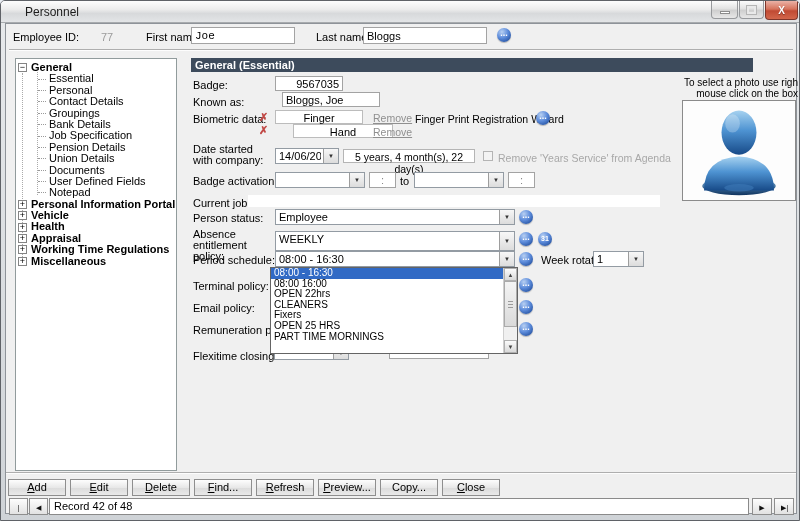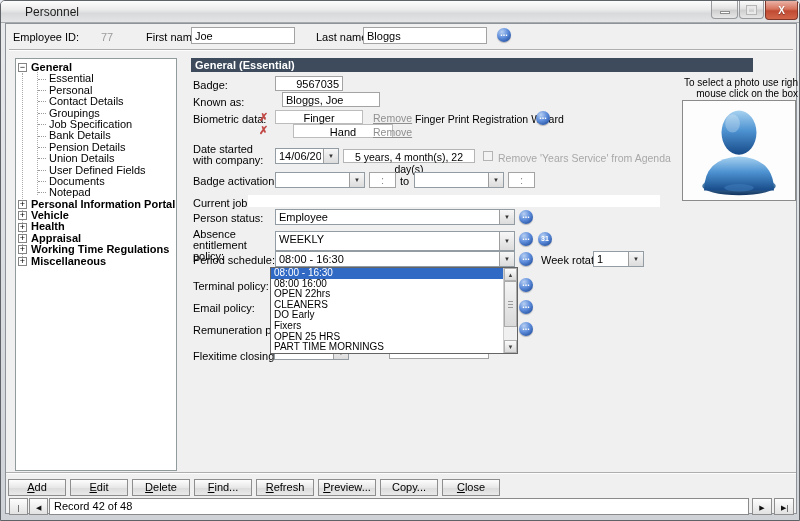--- a/index.html
+++ b/index.html
@@ -109,21 +109,21 @@
   </div>
   <div class="abs winbtn close" style="left:764px;width:33px;height:19px;">
     <span>X</span>
   </div>
 
   <div class="abs client"></div>
 
   <div class="abs lbl" style="left:12px;top:30px;">Employee ID:</div>
   <div class="abs lbl dim" style="left:100px;top:30px;">77</div>
   <div class="abs lbl" style="left:145px;top:30px;">First name:</div>
-  <input class="abs tinput" style="left: 190px; top: 26px; width: 104px; height: 17px;" value="Joe">
+  <input class="abs tinput" style="left: 190px; top: 26px; width: 104px; height: 17px; font-family: Liberation Mono, monospace;" value="Joe">
   <div class="abs lbl" style="left:315px;top:30px;">Last name:</div>
   <input class="abs tinput" style="left: 362px; top: 26px; width: 124px; height: 17px;" value="Bloggs">
   <div class="abs bluebtn" style="left:496px;top:27px;">
     <span class="glyph">...</span>
   </div>
   <div class="abs etched" style="left:8px;top:48px;width:784px;height:2px;"></div>
 
   <div class="abs treepanel">
     <div class="guide" style="left:6px;top:14px;height:188px;"></div>
     <div class="guide" style="left:21px;top:13px;height:123px;"></div>
@@ -142,41 +142,41 @@
     <div class="titem child">
         <span class="dash"></span>
         <span>Contact Details</span>
       </div>
     <div class="titem child">
         <span class="dash"></span>
         <span>Groupings</span>
       </div>
     <div class="titem child">
         <span class="dash"></span>
+        <span>Bank Details</span>
+      </div>
+    <div class="titem child">
+        <span class="dash"></span>
         <span>Job Specification</span>
       </div>
     <div class="titem child">
         <span class="dash"></span>
-        <span>Bank Details</span>
-      </div>
-    <div class="titem child">
-        <span class="dash"></span>
         <span>Pension Details</span>
       </div>
     <div class="titem child">
         <span class="dash"></span>
         <span>Union Details</span>
       </div>
     <div class="titem child">
         <span class="dash"></span>
+        <span>Documents</span>
+      </div>
+    <div class="titem child">
+        <span class="dash"></span>
         <span>User Defined Fields</span>
-      </div>
-    <div class="titem child">
-        <span class="dash"></span>
-        <span>Documents</span>
       </div>
     <div class="titem child">
         <span class="dash"></span>
         <span>Notepad</span>
       </div>
     <div class="titem top">
         <span class="pmbox">+</span>
         <span>Personal Information Portal</span>
       </div>
     <div class="titem top">
@@ -300,21 +300,20 @@
     <span class="cbtn">▼</span>
   </div>
   <div class="abs tfield" style="left:388px;top:344px;width:100px;height:14px;z-index:5;"></div>
 
   <div class="abs ddlist">
     <div class="dditems">
       <div class="dditem selected">08:00 - 16:30</div>
       <div class="dditem">08:00 16:00</div>
       <div class="dditem">OPEN 22hrs</div>
       <div class="dditem">CLEANERS</div>
-      <div class="dditem">DO Early</div>
       <div class="dditem">Fixers</div>
       <div class="dditem">OPEN 25 HRS</div>
       <div class="dditem">PART TIME MORNINGS</div>
     </div>
     <div class="ddscroll">
       <div class="sarrow" style="top:0;">▲</div>
       <div class="sthumb"></div>
       <div class="sarrow" style="bottom:0;">▼</div>
     </div>
   </div>

